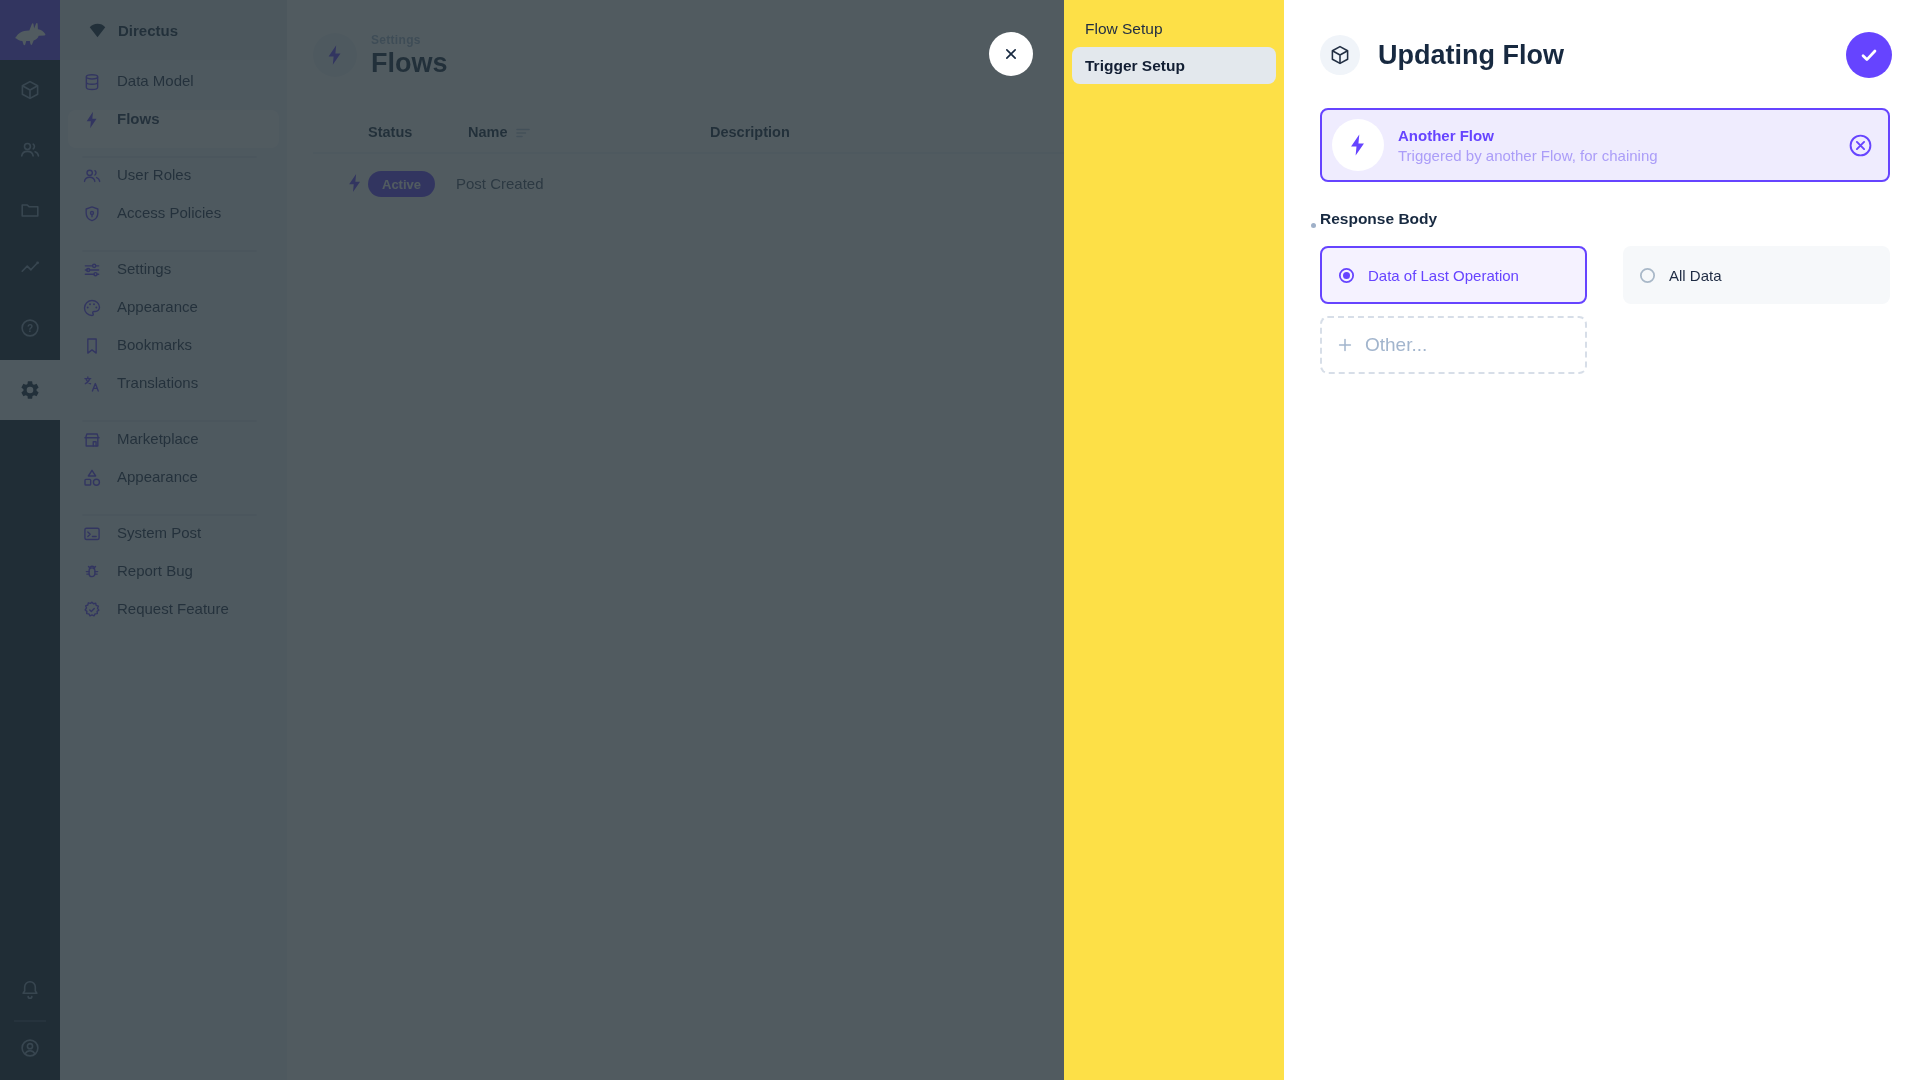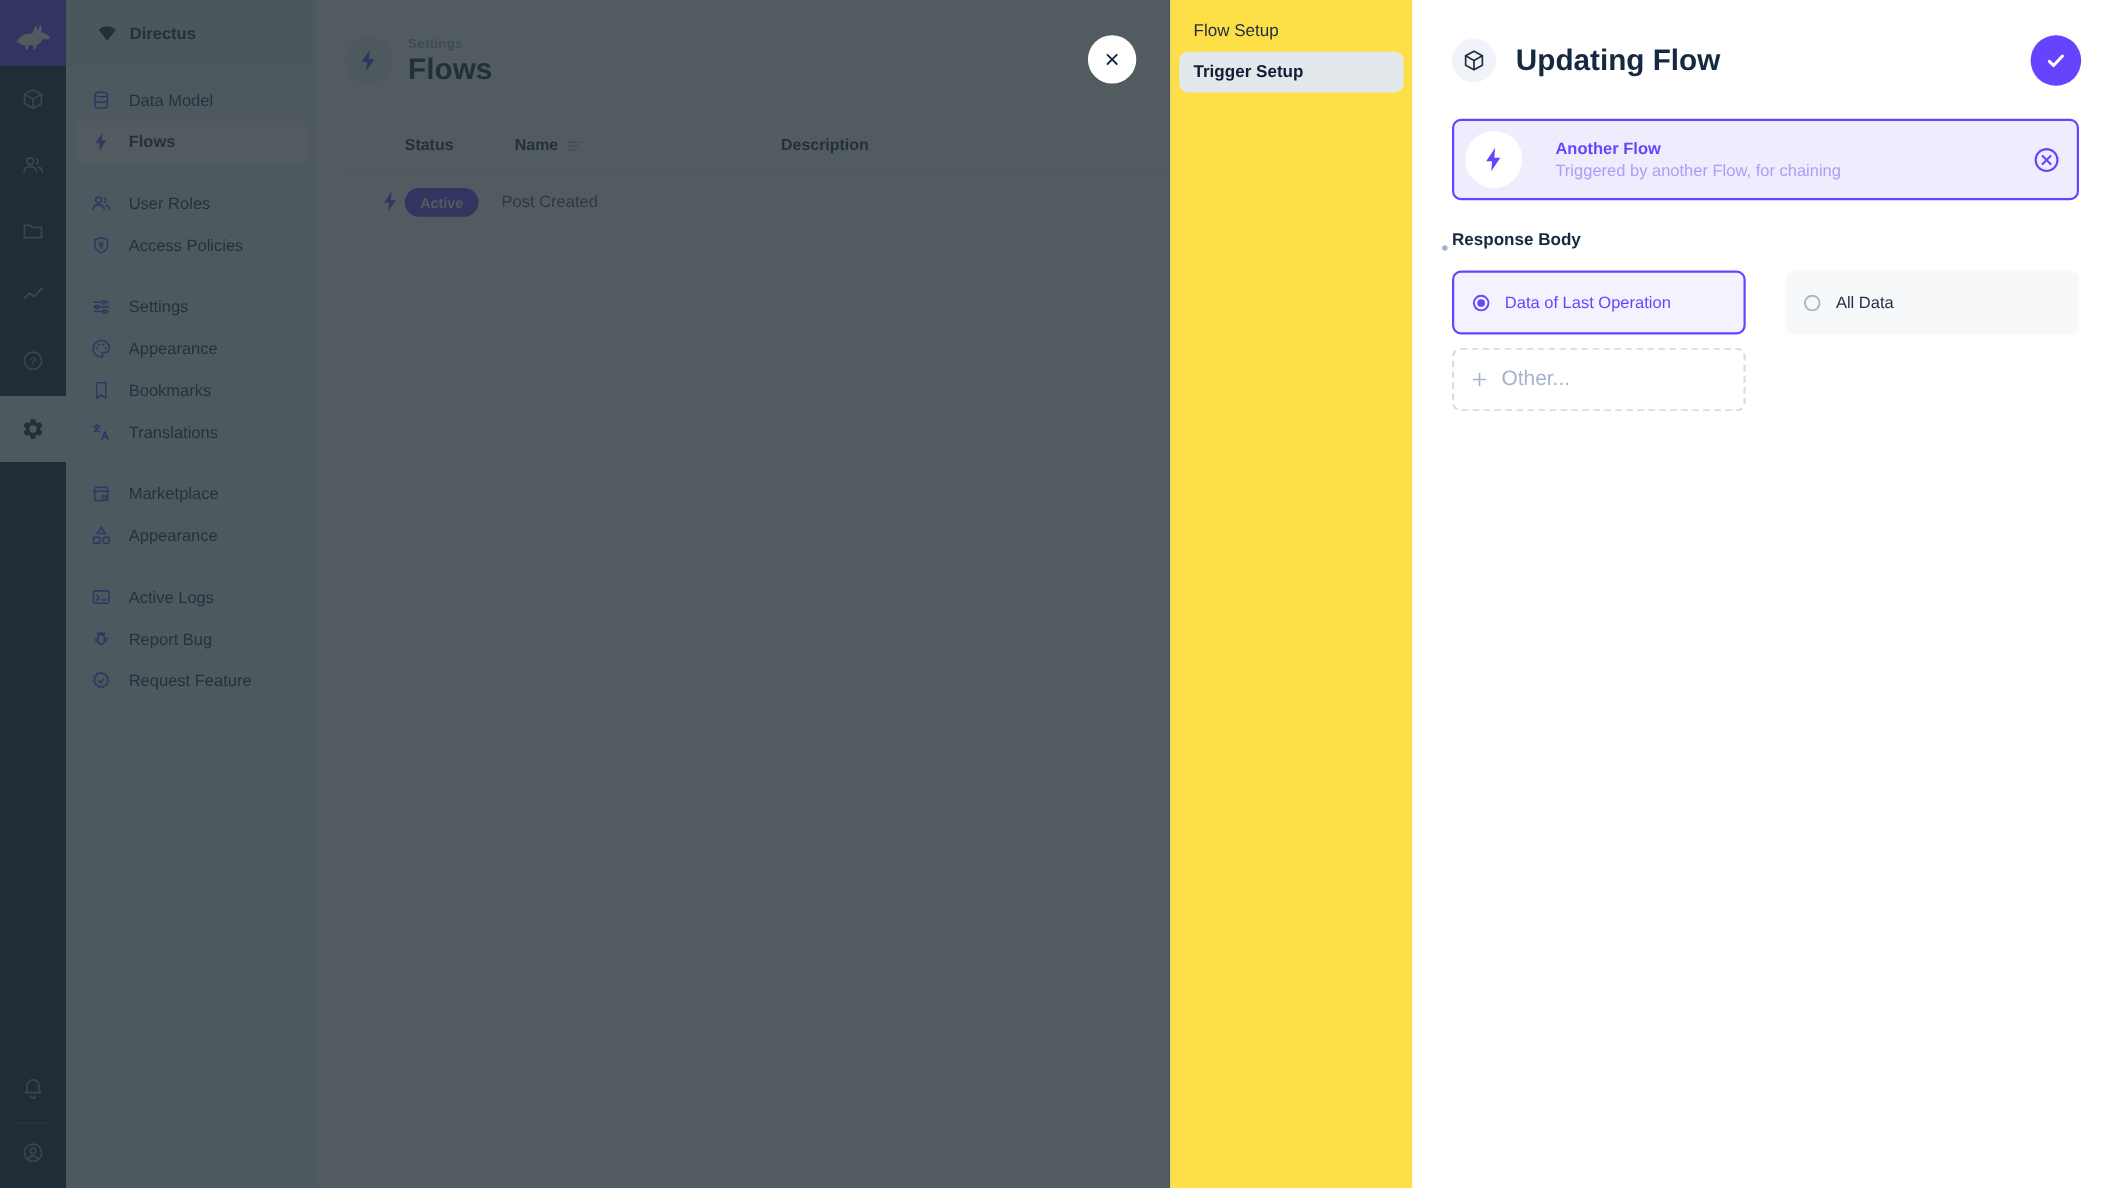--- a/index.html
+++ b/index.html
@@ -12,21 +12,21 @@
   .rail-logo{width:60px;height:60px;background:#6644FF;display:grid;place-items:center;cursor:pointer}
   .rail-btn{position:absolute;left:0;width:60px;height:60px;display:grid;place-items:center;color:#8196B1;cursor:pointer}
   .rail-btn.active{background:#F0F4F9;color:#172940}
   .rail-divider{position:absolute;left:14px;right:14px;top:1020px;height:2px;background:rgba(129,150,177,.25)}
 
   
   .sidebar{position:absolute;left:60px;top:0;width:227px;height:100%;background:#F0F4F9;z-index:10}
   .project{height:60px;background:#E3E9F0;display:flex;align-items:center;padding-left:28px;gap:11px;cursor:pointer}
   .project-name{font-size:15px;font-weight:700;color:#172940}
   .nav{padding-top:12px}
-  .nav-item{height:38px;margin:0 8px;border-radius:8px;display:flex;align-items:center;
+  .nav-item{height:38px;margin:0 8px;border-radius:8px;display:flex;align-items:flex-start;
             padding-left:14px;gap:15px;font-size:15px;font-weight:500;color:#21304A;cursor:pointer}
   .nav-item.active{background:#FFFFFF;font-weight:700}
   .nav-ic{width:20px;height:20px;color:#6644FF;flex:none}
   .nav-divider{height:2px;border-radius:1px;background:#E0E7EF;margin:8px 30px 8px 22px}
 
   
   .content{position:absolute;left:287px;top:0;right:0;height:100%;background:#fff}
   .page-header{position:absolute;left:26px;top:33px;display:flex;align-items:center;gap:14px}
   .title-icon{width:44px;height:44px;border-radius:50%;background:#F0F4F9;display:grid;place-items:center;color:#6644FF}
   .breadcrumb{font-size:12px;font-weight:700;color:#A2B5CD;letter-spacing:.3px;margin-bottom:3px}
@@ -56,21 +56,21 @@
   .d-header{position:absolute;left:36px;right:28px;top:31px;height:48px;display:flex;align-items:center}
   .d-title-icon{width:40px;height:40px;border-radius:50%;background:#F0F4F9;display:grid;place-items:center;color:#222F43;flex:none}
   .d-title{margin-left:18px;font-size:27px;font-weight:800;color:#172940}
   .save-btn{margin-left:auto;width:46px;height:46px;border-radius:50%;background:#6644FF;border:none;
             display:grid;place-items:center;color:#fff;cursor:pointer}
 
   .trigger-card{position:absolute;left:36px;right:30px;top:108px;height:74px;box-sizing:border-box;
                 border:2px solid #6644FF;background:#EFECFE;border-radius:8px;display:flex;align-items:center;
                 padding:0 14px 0 10px;cursor:pointer}
   .tc-icon{width:52px;height:52px;border-radius:50%;background:#fff;display:grid;place-items:center;color:#6644FF;flex:none}
-  .tc-text{margin-left:30px}
+  .tc-text{margin-left:14px}
   .tc-title{font-size:15px;font-weight:700;color:#6644FF}
   .tc-sub{margin-top:3px;font-size:15px;color:#AB9DF8}
   .tc-cancel{margin-left:auto;background:none;border:none;color:#6644FF;display:grid;place-items:center;cursor:pointer;padding:0}
 
   .field-label{position:absolute;left:1311px;top:210px;display:flex;align-items:flex-end}
   .field-label{left:27px}
   .req-dot{width:5px;height:5px;border-radius:50%;background:#9FB0C8;margin-top:4px;flex:none}
   .fl-text{margin-left:4px;font-size:15.5px;font-weight:700;color:#172940}
 
   .radio-grid{position:absolute;left:36px;right:30px;top:246px;height:58px;display:grid;
@@ -277,21 +277,21 @@
       <span>Appearance</span>
     </div>
     <div class="nav-divider"></div>
     <div class="nav-item">
       <span class="nav-ic">
           <svg width="20" height="20" viewBox="0 0 24 24" fill="none" stroke="currentColor" stroke-width="1.7" stroke-linecap="round" stroke-linejoin="round">
             <rect x="3.5" y="5" width="17" height="13.5" rx="1.8"></rect>
             <path d="M7 9.5 9.8 12.2 7 14.9M12.5 15h4.5"></path>
           </svg>
         </span>
-      <span>Active Logs</span>
+      <span>System Post</span>
     </div>
     <div class="nav-item">
       <span class="nav-ic">
           <svg width="20" height="20" viewBox="0 0 24 24" fill="none" stroke="currentColor" stroke-width="1.7" stroke-linecap="round" stroke-linejoin="round">
             <path d="M9 8a3 3 0 0 1 6 0"></path>
             <path d="M8.5 10.5a3.5 3.5 0 0 1 7 0v3.5a3.5 3.5 0 0 1-7 0Z"></path>
             <path d="M8.5 11.5H5.2M8.5 14.5H5.8M15.5 11.5h3.3M15.5 14.5h2.7M9.3 7 7.8 5.4M14.7 7l1.5-1.6"></path>
           </svg>
         </span>
       <span>Report Bug</span>

